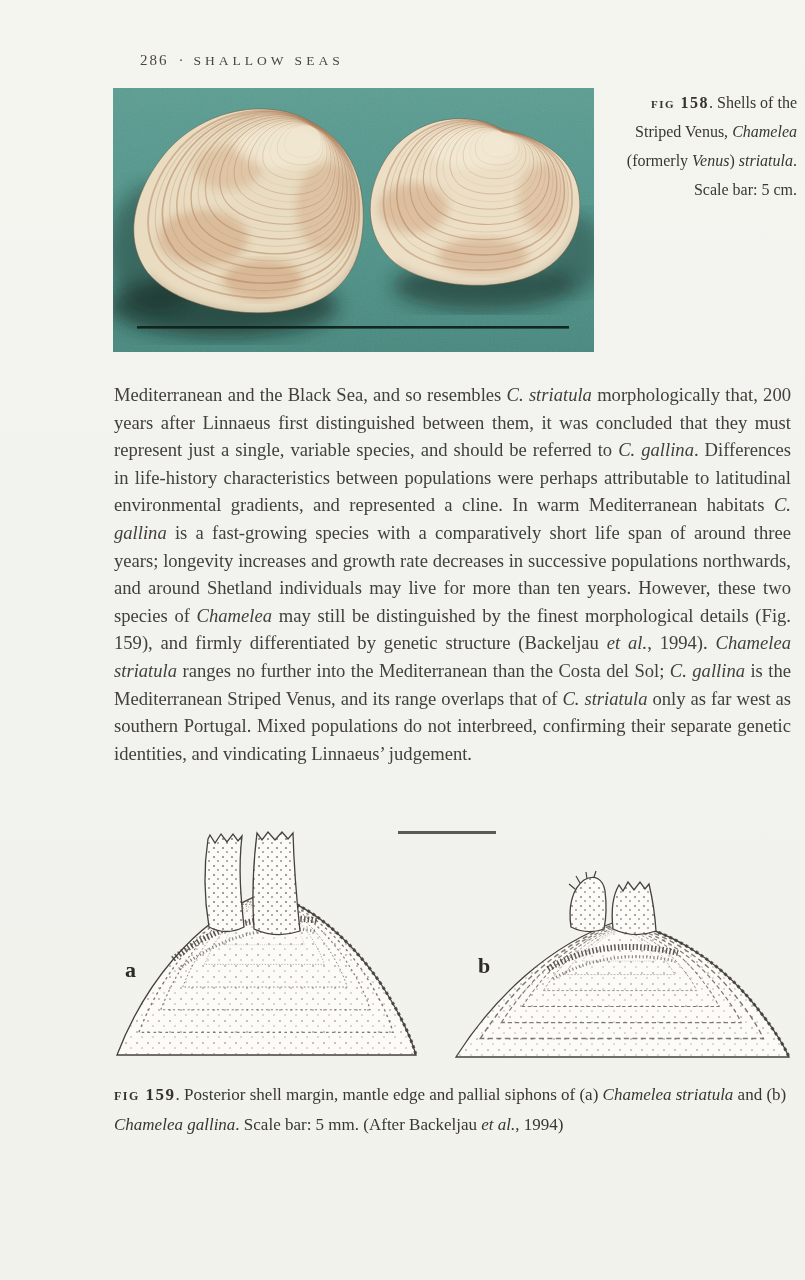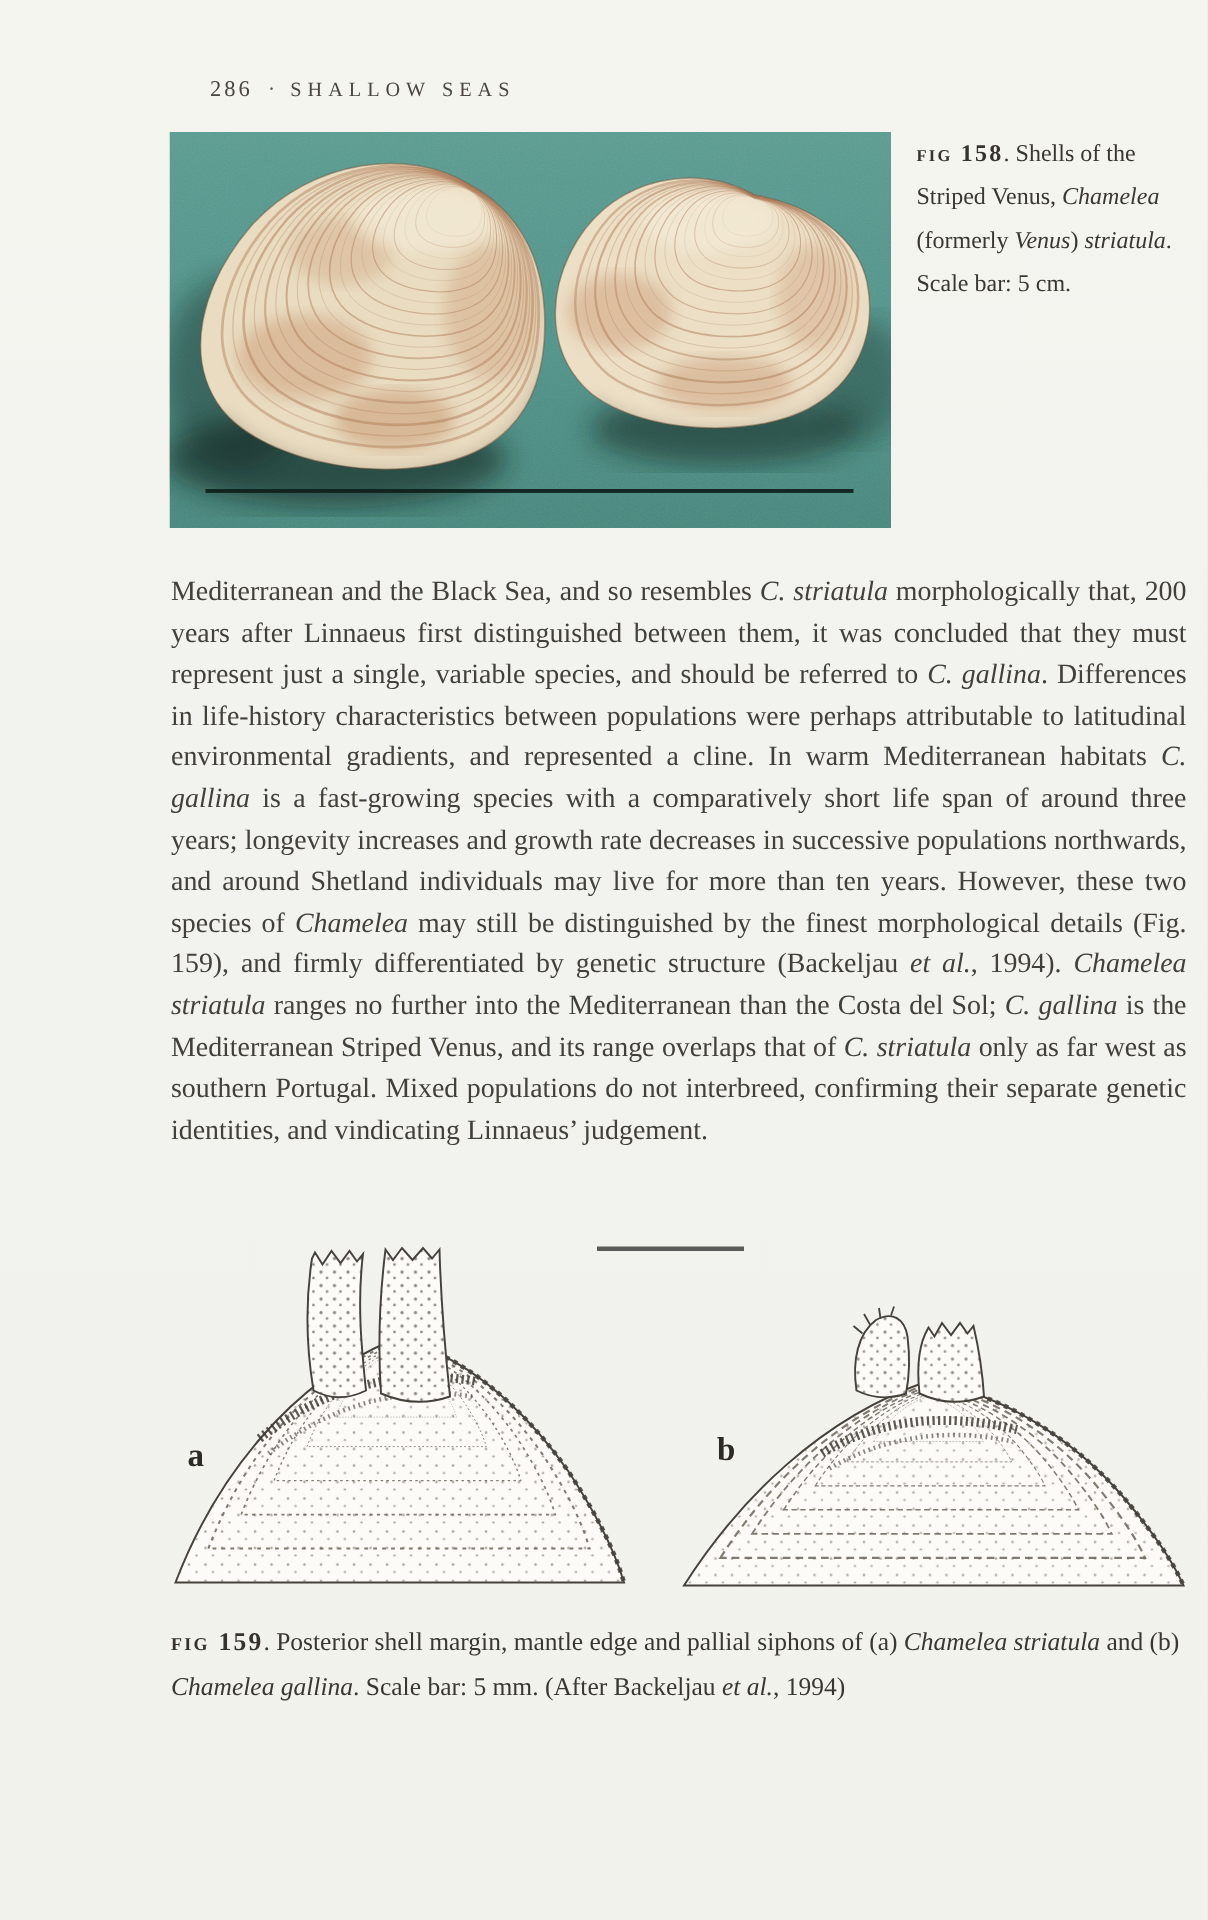--- a/index.html
+++ b/index.html
@@ -39,20 +39,21 @@
   
   .caption {
     position: absolute;
     font-size: 16px;
     color: #3a3731;
   }
   .cap158 {
     left: 611px; top: 88px;
     width: 186px;
     line-height: 29px;
+    text-align: right;
   }
   .cap159 {
     left: 114px; top: 1080px;
     width: 680px;
     font-size: 17px;
     line-height: 30px;
   }
   .seg-roman { font-style: normal; }
   .seg-italic { font-style: italic; }
   .seg-figlabel {

